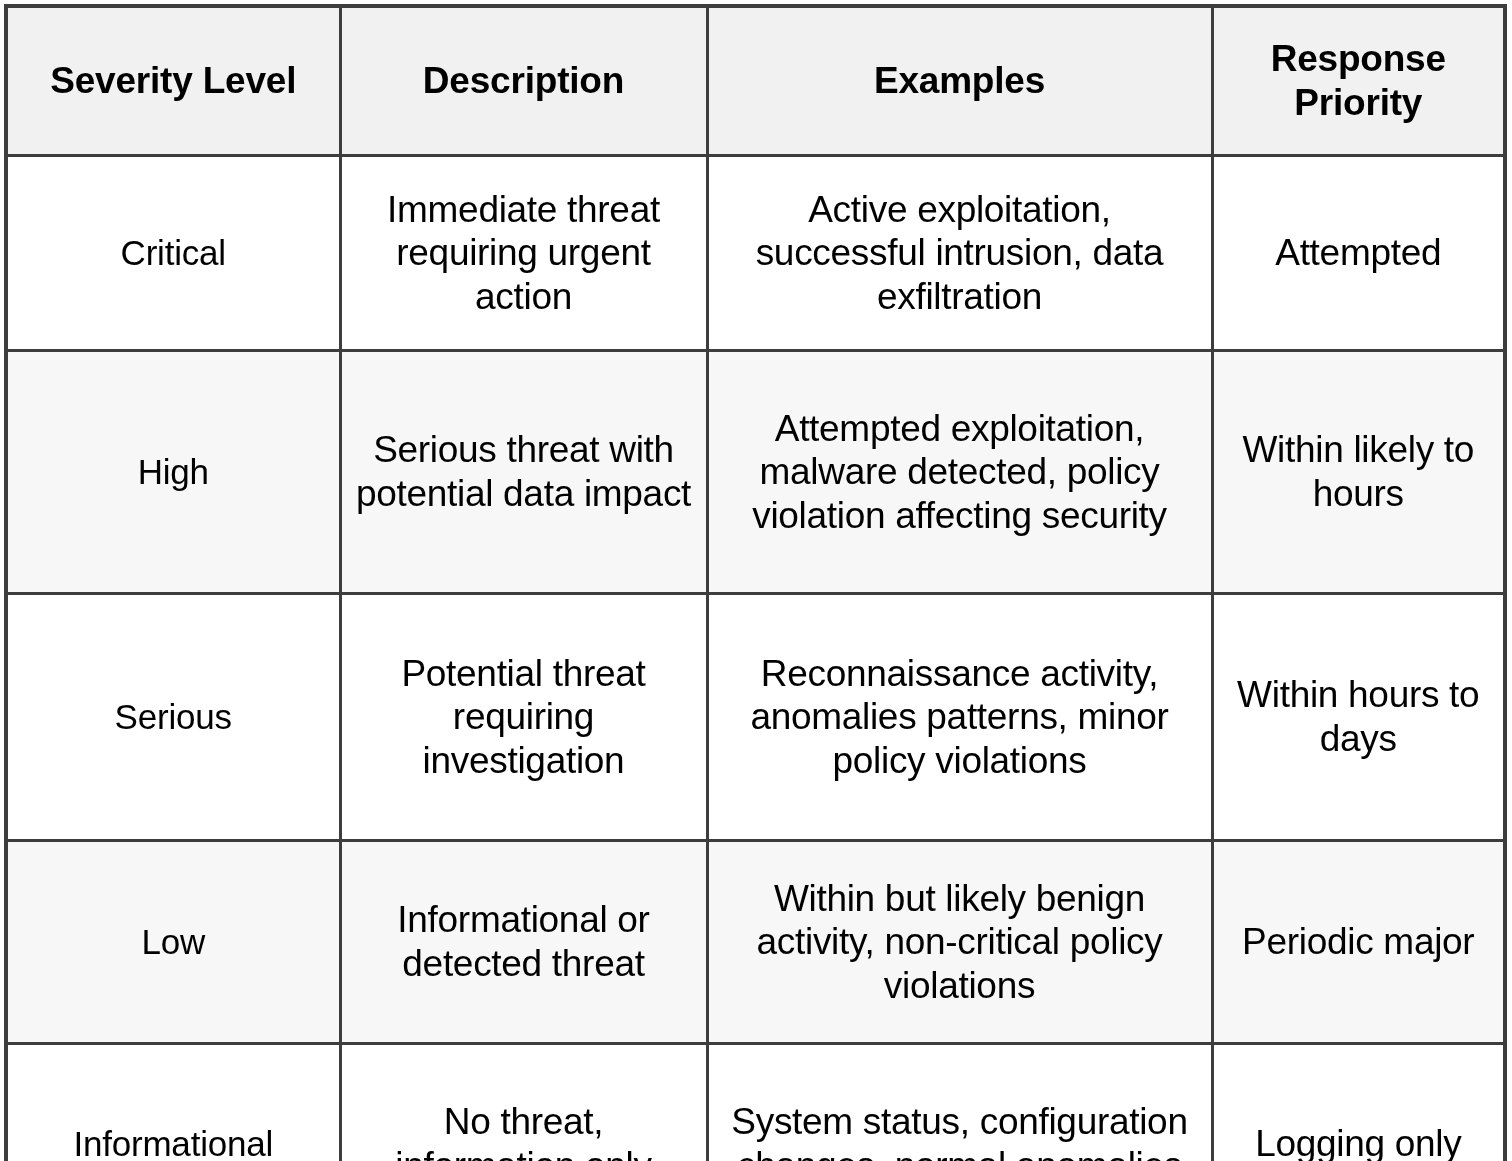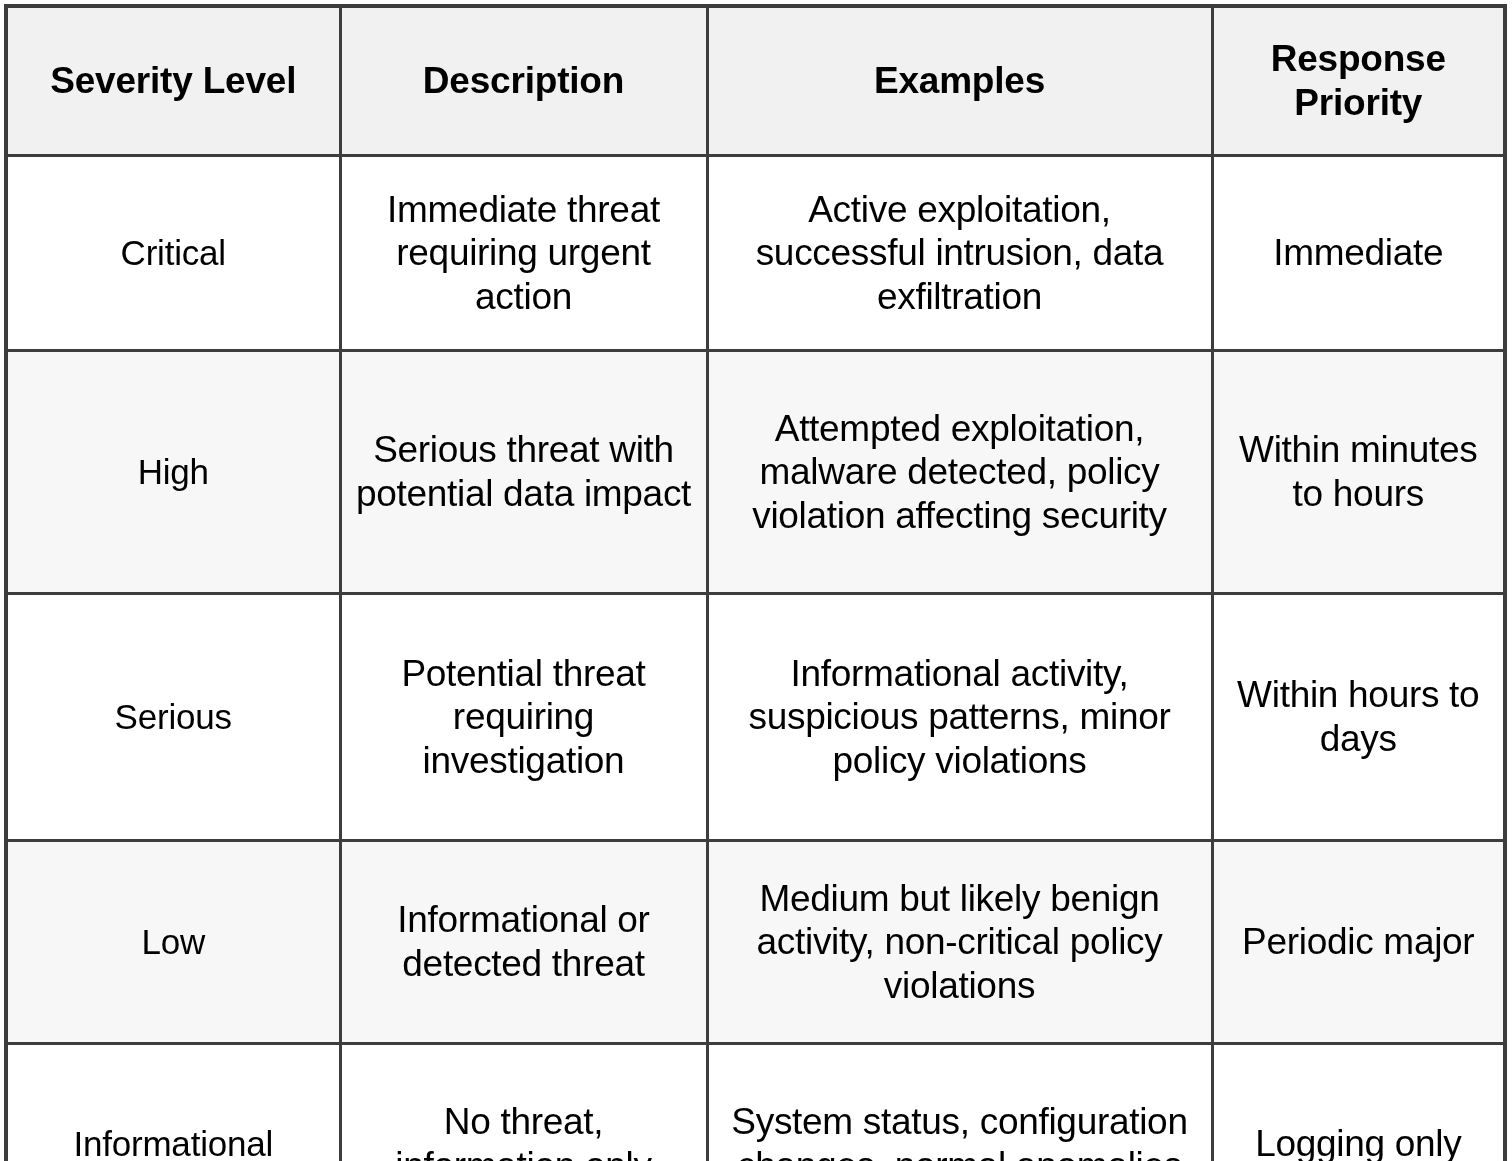--- a/index.html
+++ b/index.html
@@ -97,38 +97,38 @@
         <th class="header-cell">Description</th>
         <th class="header-cell">Examples</th>
         <th class="header-cell">Response Priority</th>
       </tr>
     </thead>
     <tbody>
       <tr class="row-odd r-critical">
         <td class="cell-level">Critical</td>
         <td class="cell-desc">Immediate threat requiring urgent action</td>
         <td class="cell-examples">Active exploitation, successful intrusion, data exfiltration</td>
-        <td class="cell-priority">Immediate</td>
+        <td class="cell-priority">Attempted</td>
       </tr>
       <tr class="row-even r-high">
         <td class="cell-level">High</td>
         <td class="cell-desc">Serious threat with potential data impact</td>
         <td class="cell-examples">Attempted exploitation, malware detected, policy violation affecting security</td>
-        <td class="cell-priority">Within minutes to hours</td>
+        <td class="cell-priority">Within likely to hours</td>
       </tr>
       <tr class="row-odd r-medium">
         <td class="cell-level">Serious</td>
         <td class="cell-desc">Potential threat requiring investigation</td>
-        <td class="cell-examples">Informational activity, suspicious patterns, minor policy violations</td>
+        <td class="cell-examples">Reconnaissance activity, anomalies patterns, minor policy violations</td>
         <td class="cell-priority">Within hours to days</td>
       </tr>
       <tr class="row-even r-low">
         <td class="cell-level">Low</td>
         <td class="cell-desc">Informational or detected threat</td>
-        <td class="cell-examples">Medium but likely benign activity, non-critical policy violations</td>
+        <td class="cell-examples">Within but likely benign activity, non-critical policy violations</td>
         <td class="cell-priority">Periodic major</td>
       </tr>
       <tr class="row-odd r-informational">
         <td class="cell-level">Informational</td>
         <td class="cell-desc">No threat, information only</td>
         <td class="cell-examples">System status, configuration changes, normal anomalies</td>
         <td class="cell-priority">Logging only</td>
       </tr>
     </tbody>
   </table>

